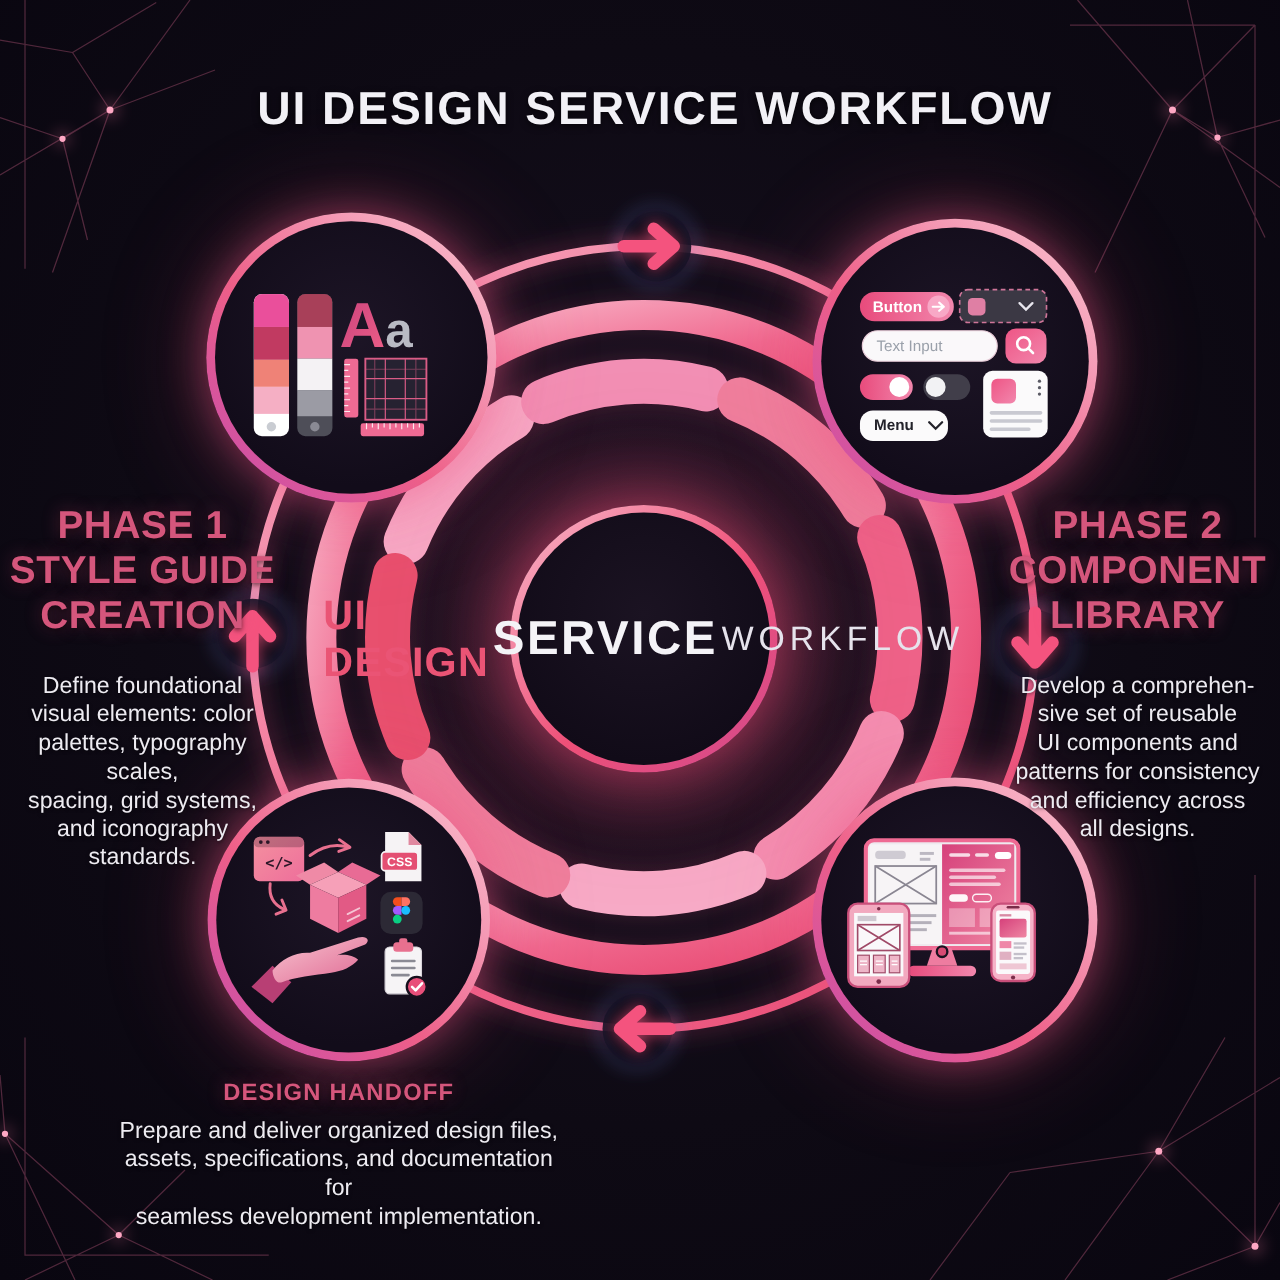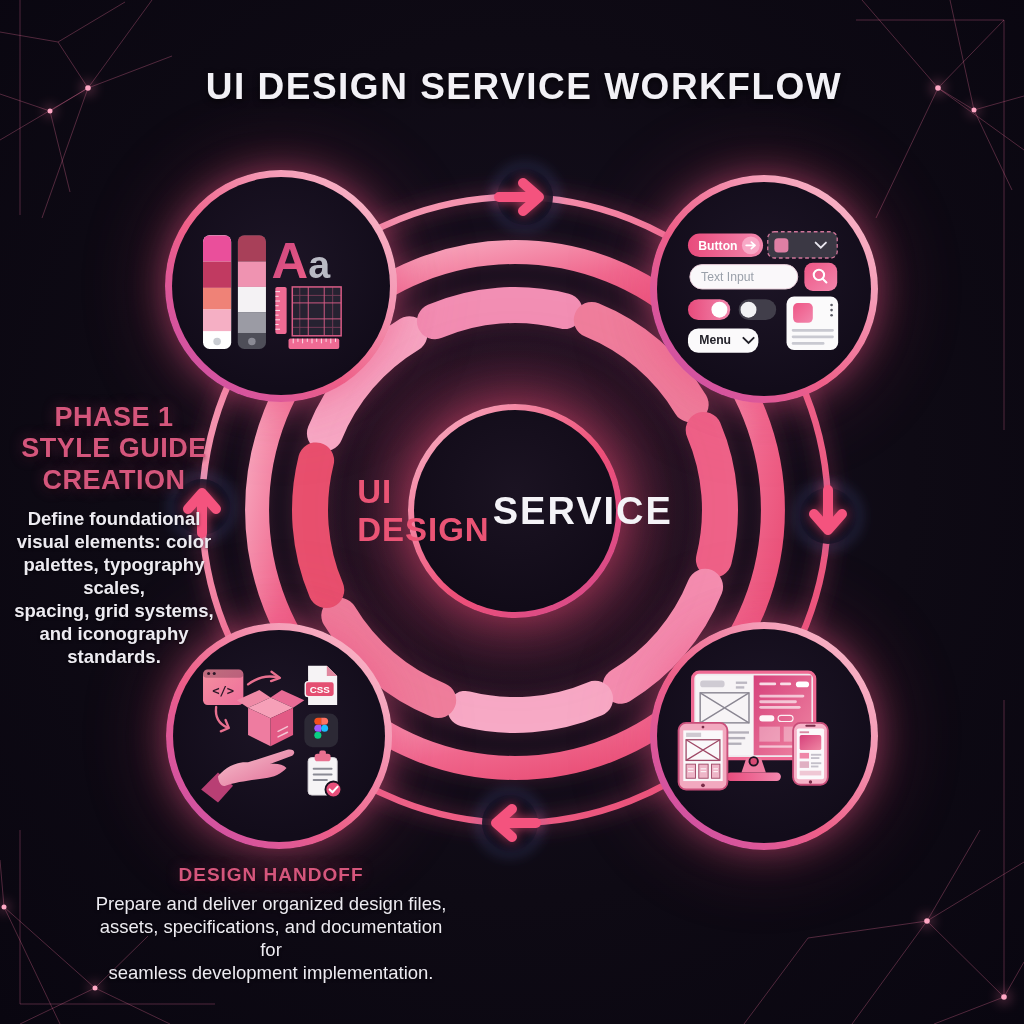--- a/index.html
+++ b/index.html
@@ -48,22 +48,22 @@
   .center-line3{color:#e6e3ec;font-size:27px;font-weight:300;letter-spacing:4px;}
   .block{position:absolute;text-align:center;}
   .block-heading{
     color:#d5567c;font-weight:800;white-space:pre-line;
     text-shadow:0 0 14px rgba(222,80,125,.35),0 2px 4px rgba(0,0,0,.6);
   }
   .block-body{
     color:#edebf1;font-size:18.5px;line-height:1.24;white-space:pre-line;
     text-shadow:0 1px 3px rgba(0,0,0,.55);
   }
-  .side .block-heading{font-size:27px;line-height:1.16;letter-spacing:.5px;}
-  .side .block-body{margin-top:12px;font-weight:bold;}
+  .side .block-heading{font-size:31px;line-height:1.16;letter-spacing:.5px;}
+  .side .block-body{margin-top:27px;}
   .bottom .block-heading{font-size:19px;letter-spacing:1px;}
   .bottom .block-body{margin-top:7px;text-align:center;}
   .block-left{left:6px;top:402px;width:216px;}
   .block-right{left:802px;top:402px;width:216px;}
   .block-bl{left:94px;top:864px;width:354px;}
   .block-br{left:572px;top:864px;width:362px;}
 </style>
 </head>
 <body>
 
@@ -470,34 +470,46 @@
           <circle cx="163.5" cy="163" r="1.8" fill="#7a2c49"></circle>
         </g>
       </svg>
     </div>
   </div>
 
   <div class="center-node">
     <div class="center-inner">
       <div class="center-line1">UI DESIGN</div>
       <div class="center-line2">SERVICE</div>
+      <div class="center-line3">WORKFLOW</div>
     </div>
   </div>
 
   <div class="block side block-left">
     <div class="block-heading">PHASE 1
 STYLE GUIDE
 CREATION</div>
     <div class="block-body">Define foundational
 visual elements: color
 palettes, typography scales,
 spacing, grid systems,
 and iconography standards.</div>
   </div>
 
+  <div class="block side block-right">
+    <div class="block-heading">PHASE 2
+COMPONENT
+LIBRARY</div>
+    <div class="block-body">Develop a comprehen-
+sive set of reusable
+UI components and
+patterns for consistency
+and efficiency across
+all designs.</div>
+  </div>
 
   <div class="block bottom block-bl">
     <div class="block-heading">DESIGN HANDOFF</div>
     <div class="block-body">Prepare and deliver organized design files,
 assets, specifications, and documentation for
 seamless development implementation.</div>
   </div>
 
 
 </div>

